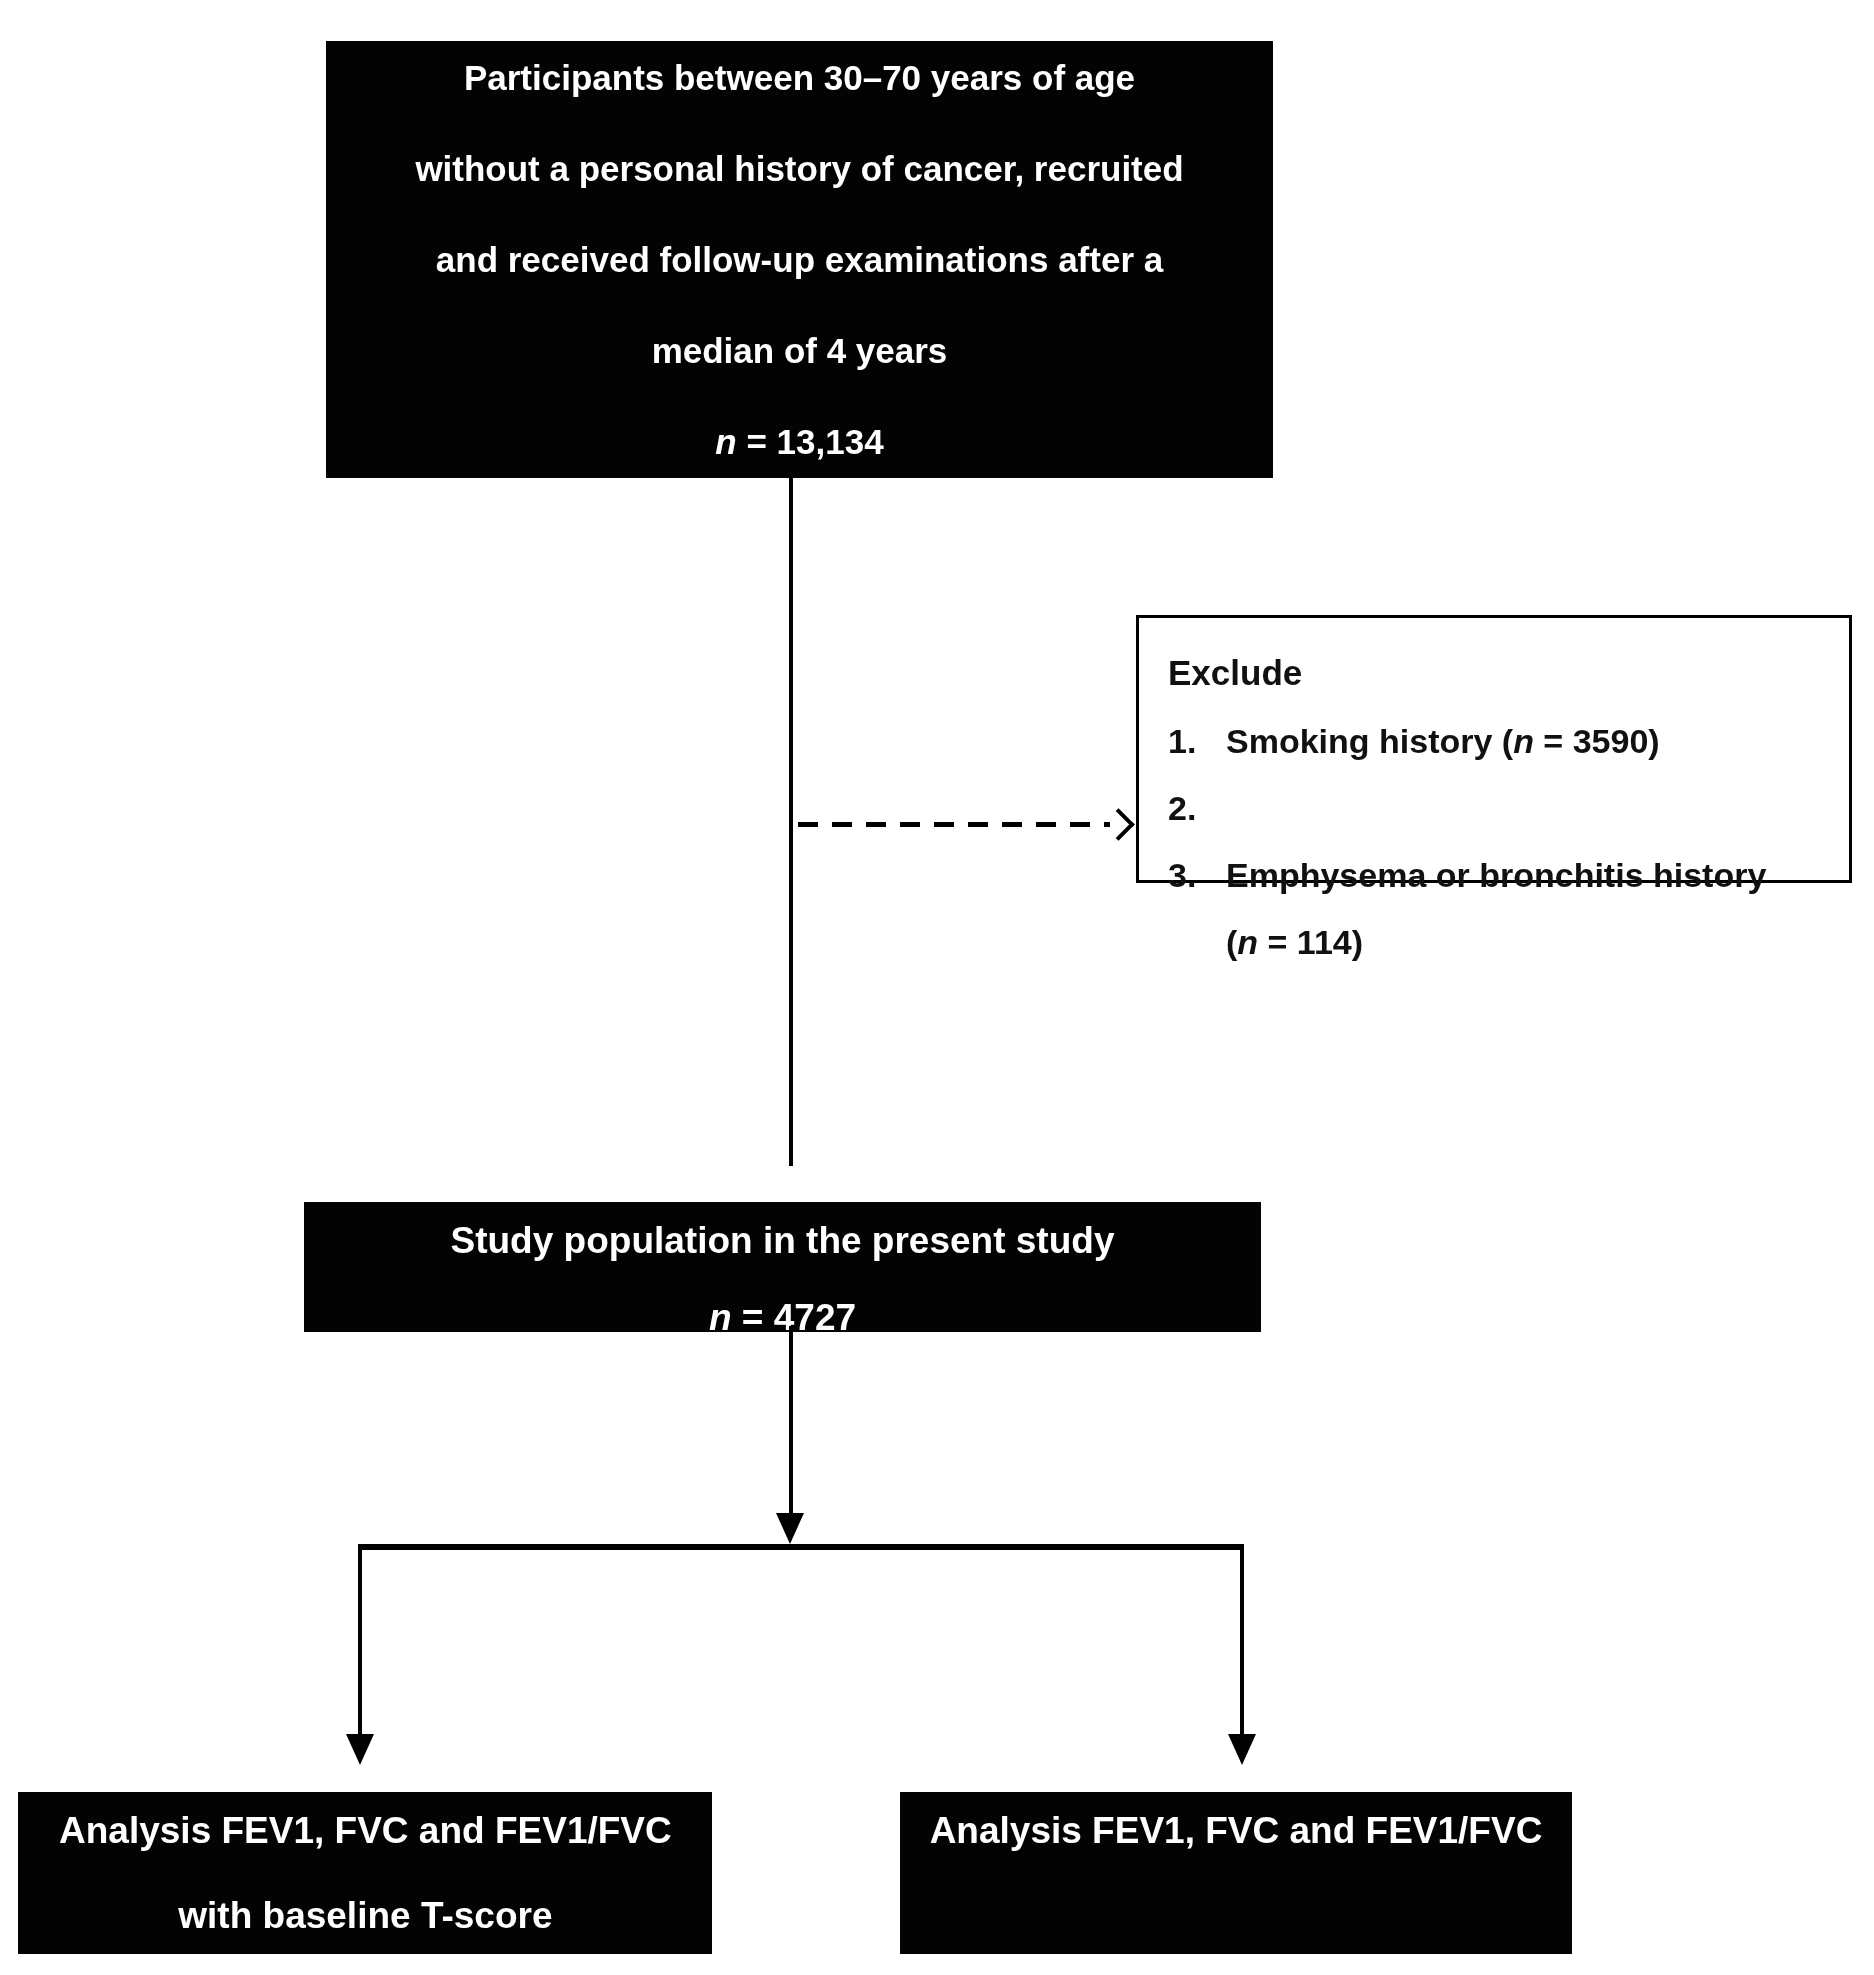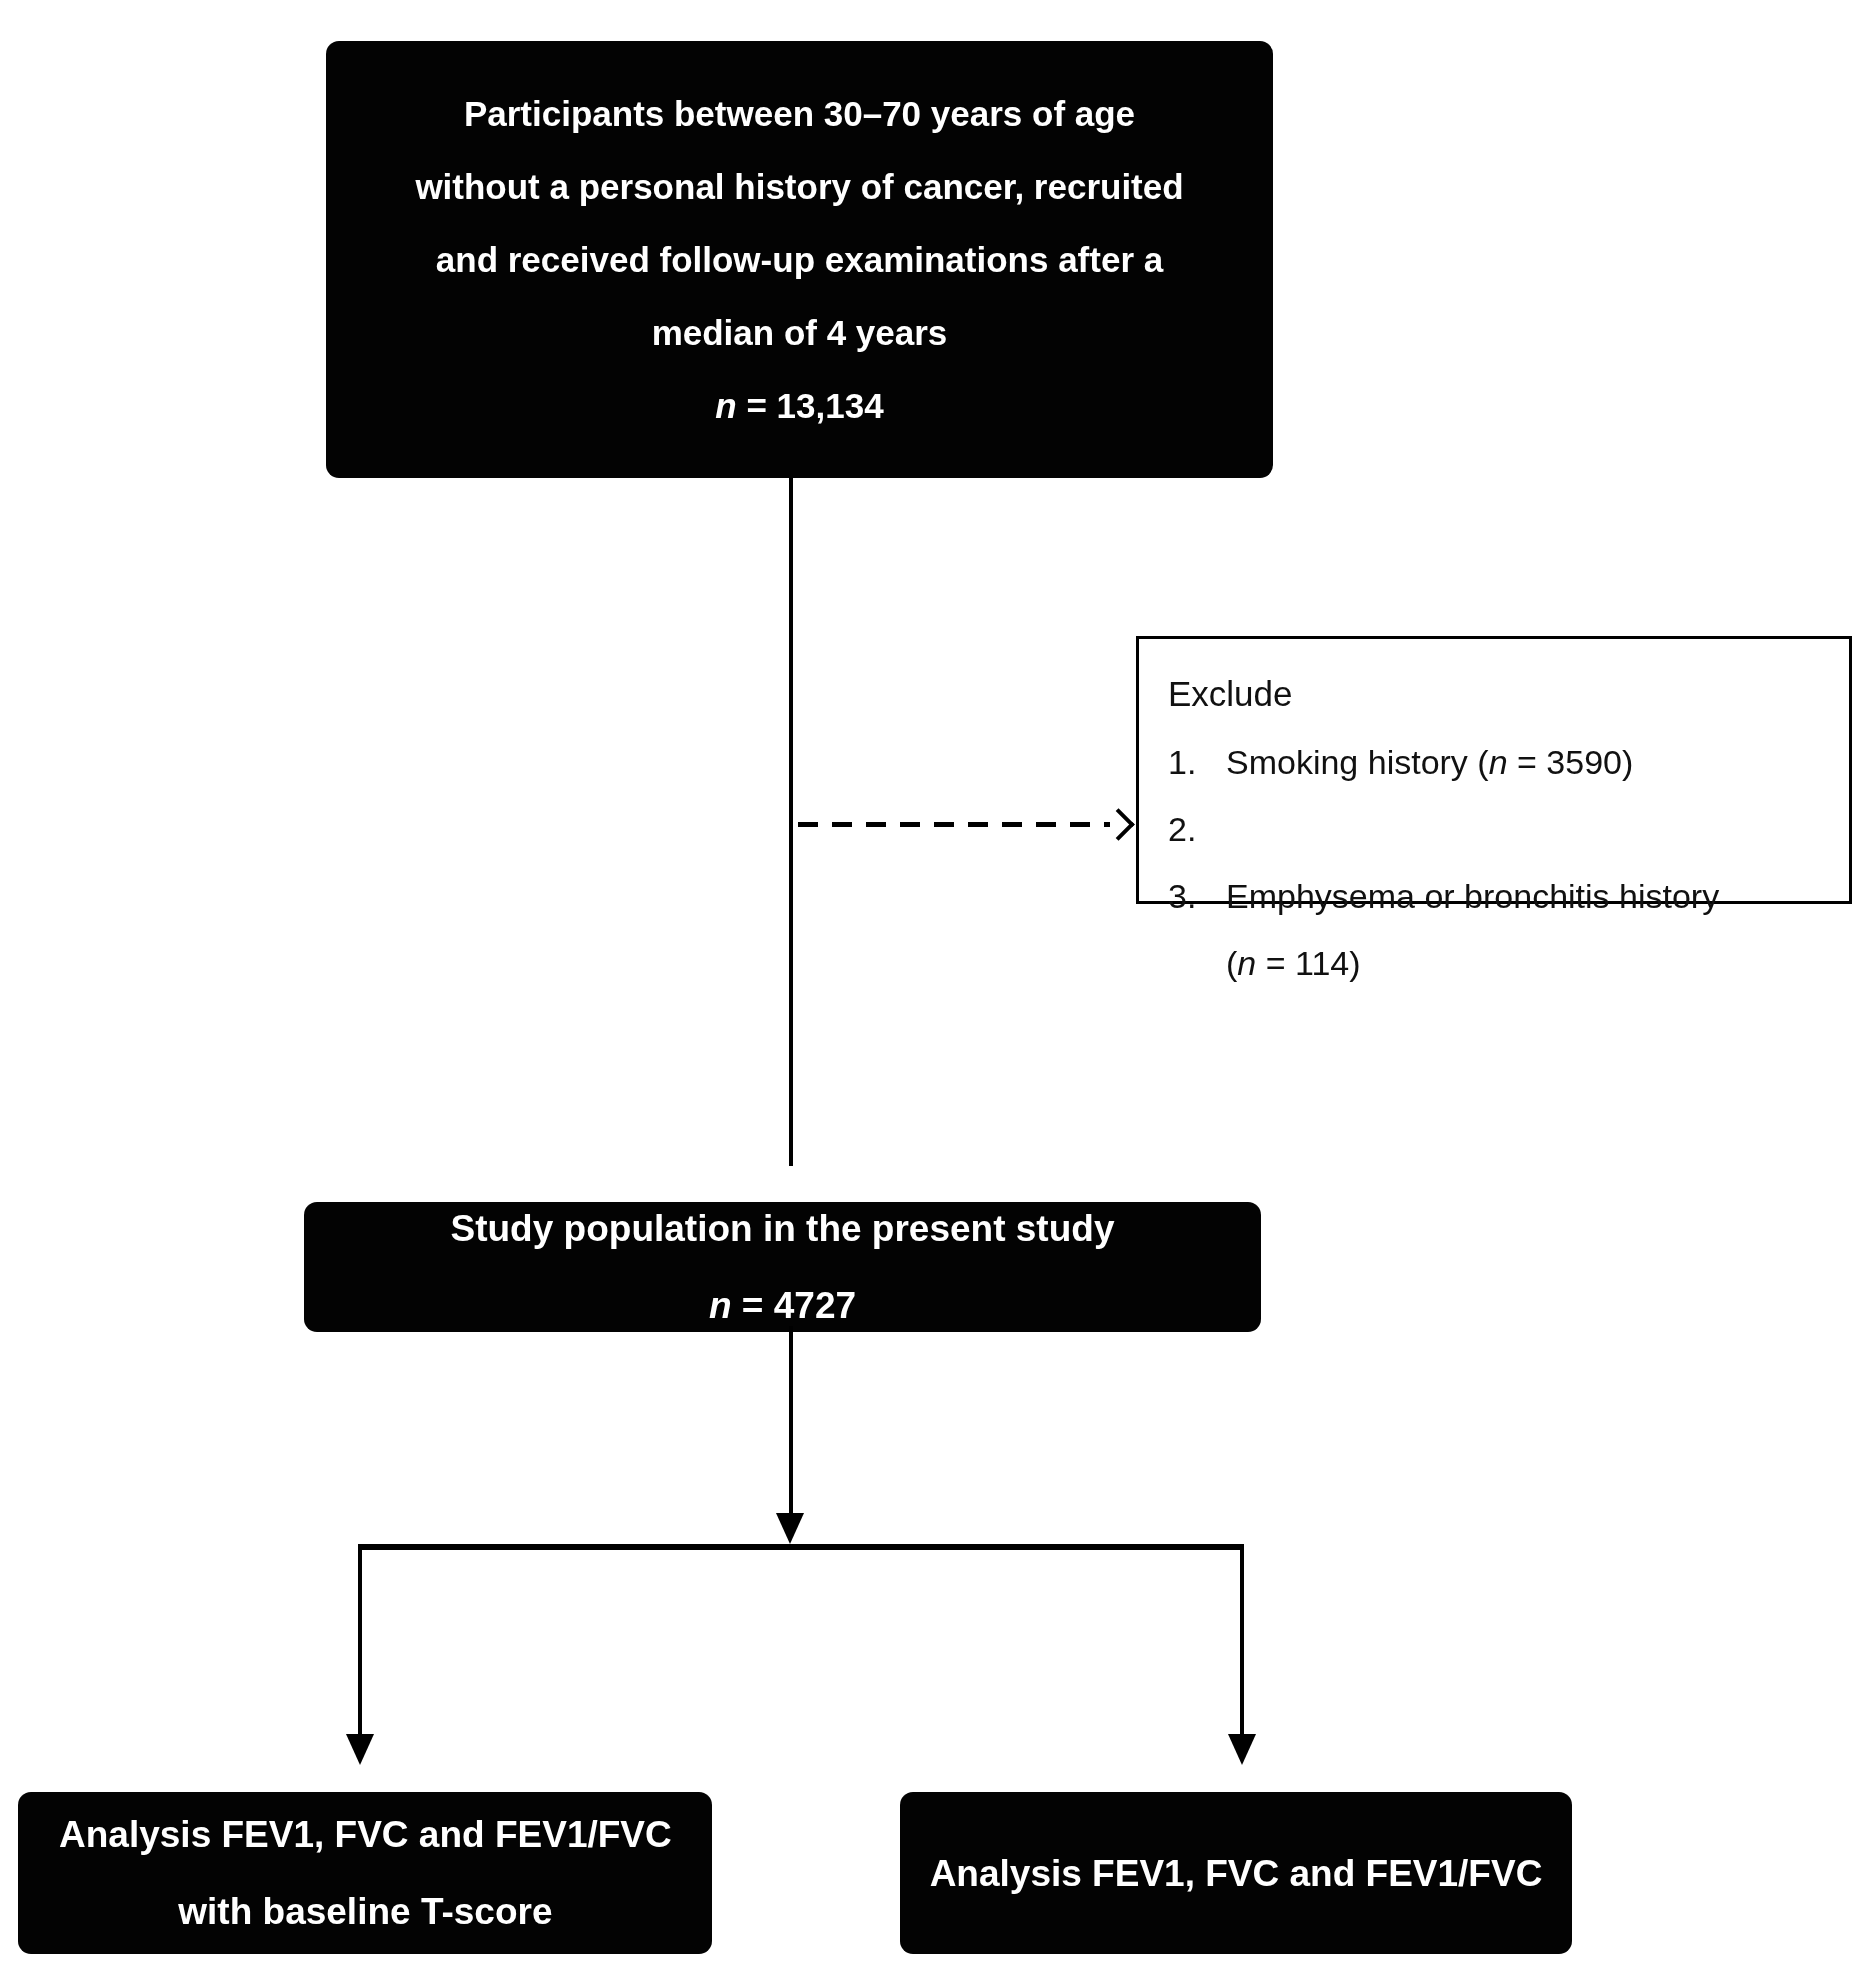--- a/index.html
+++ b/index.html
@@ -19,23 +19,22 @@
     width:1875px;height:1975px;
     background:var(--page-bg);
     overflow:hidden;
   }
   .black-box{
     position:absolute;
     background:var(--box-bg);
     color:var(--box-text);
     font-weight:bold;
     text-align:center;
-    display:flex;flex-direction:column;justify-content:center;
+    display:flex;flex-direction:column;justify-content:space-between;
     white-space:pre-wrap;
-    border-radius:13px;
   }
   .black-box .bline{line-height:73px;font-size:35px;}
   .box-study .bline, .box-bottom .bline{line-height:77px;font-size:37px;}
   .vline{position:absolute;width:3.8px;background:var(--line-color);}
   .hline{position:absolute;height:6.1px;background:var(--line-color);}
   .arrow-down{
     position:absolute;width:0;height:0;
     border-left:14.6px solid transparent;
     border-right:14.6px solid transparent;
     border-top:31px solid var(--line-color);
@@ -45,25 +44,25 @@
     background:repeating-linear-gradient(90deg,var(--line-color) 0 20px,transparent 20px 34px);
   }
   .chevron-right{
     position:absolute;width:23px;height:23px;
     border-top:4.6px solid var(--line-color);
     border-right:4.6px solid var(--line-color);
     transform:rotate(45deg);
   }
   .exclude-box{
     position:absolute;
-    left:1136px;top:636px;width:716px;height:268px;
+    left:1136px;top:615px;width:716px;height:268px;
     background:var(--exclude-bg);
     border:3.8px solid var(--exclude-border);
     color:var(--exclude-text);
-    font-weight:normal;font-size:34px;
+    font-weight:bold;font-size:34px;
     padding:20px 13.8px 7.7px 29px;
   }
   .exclude-title{line-height:70px;font-size:35px;}
   .exclude-item{display:flex;line-height:67px;}
   .exclude-num{width:58px;flex:0 0 58px;}
   .exclude-cont{padding-left:58px;line-height:67px;}
   i{font-style:italic;}
   
   .box-top{left:326px;top:41px;width:947px;height:437px;}
   .box-study{left:304px;top:1202px;width:957px;height:130px;}

